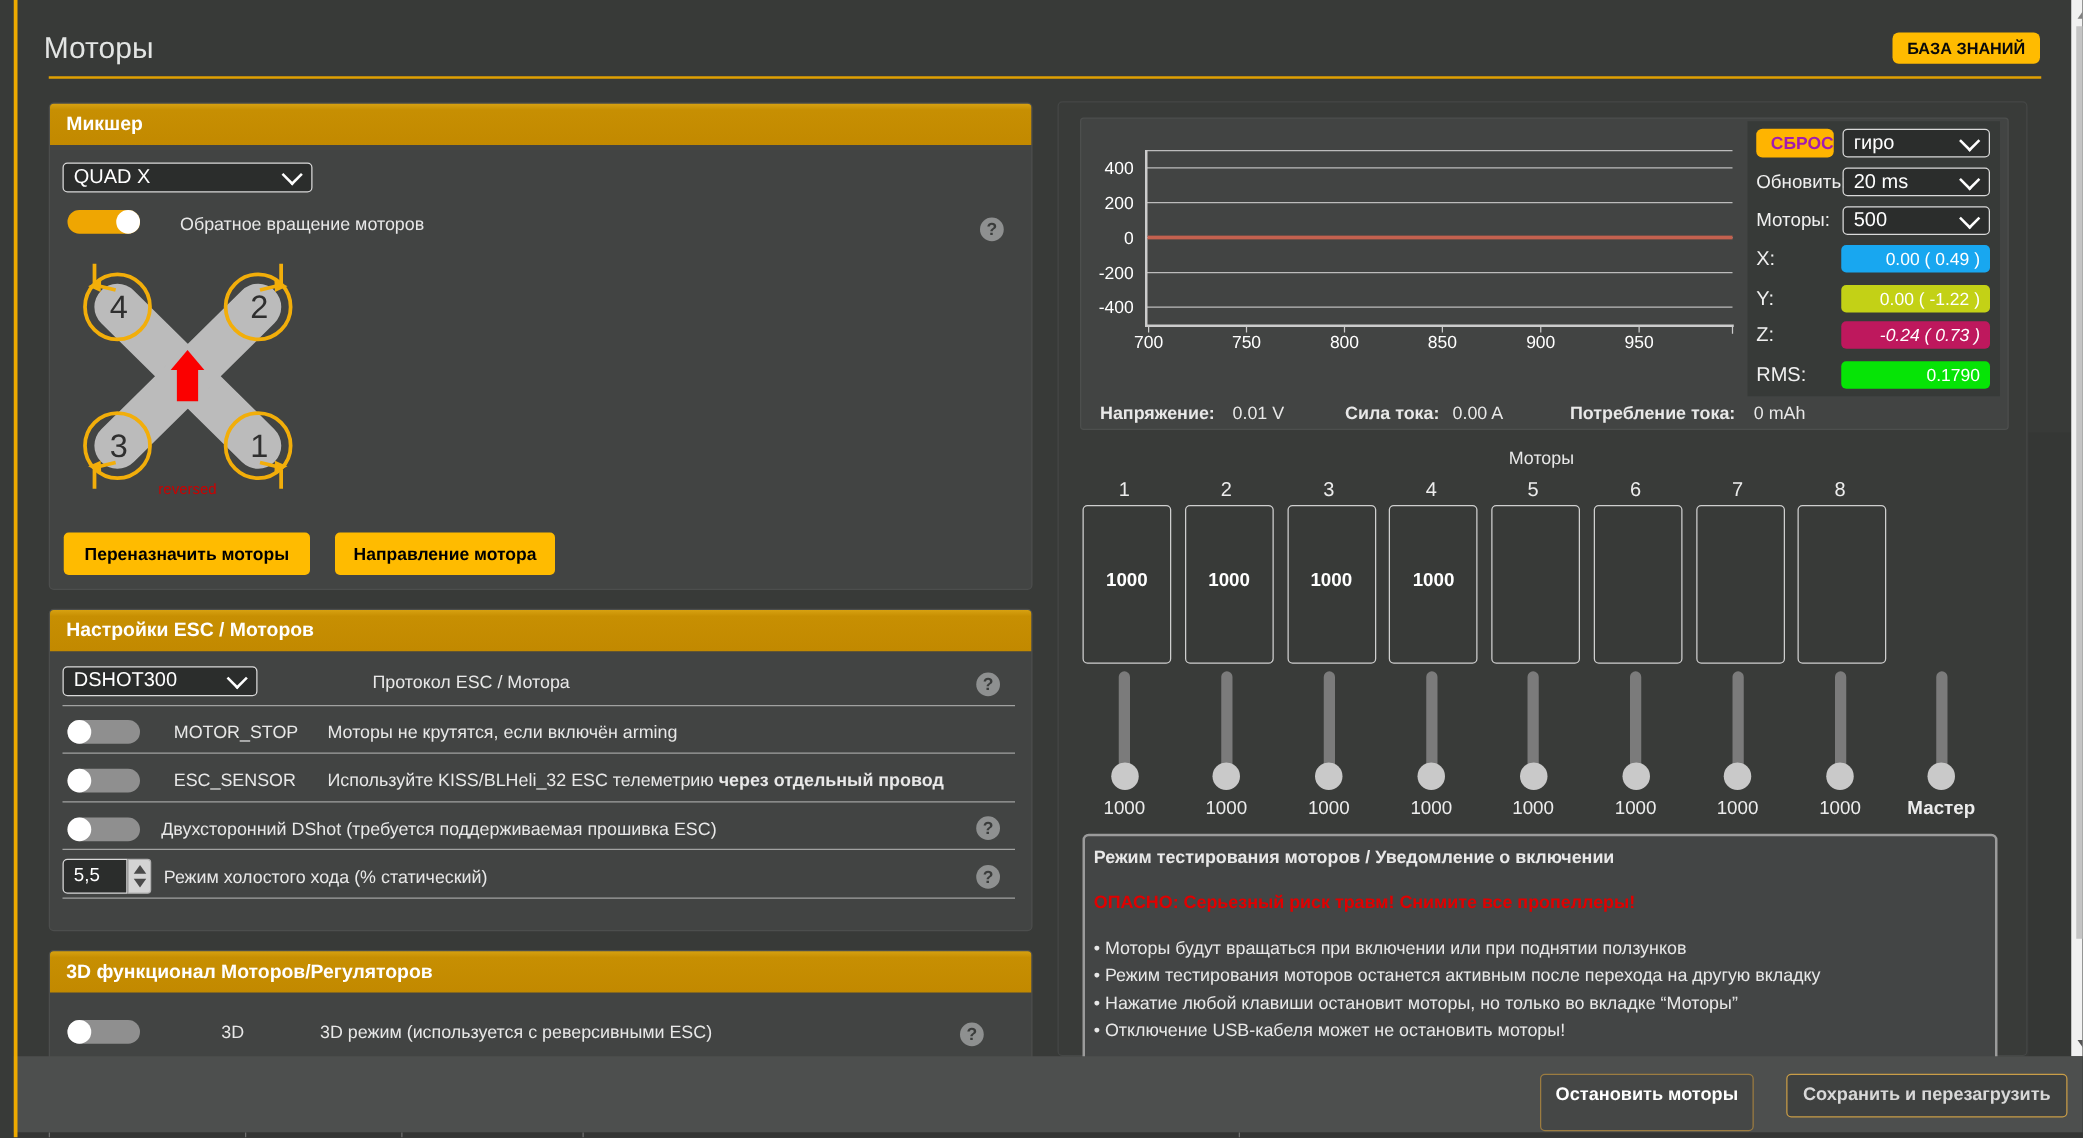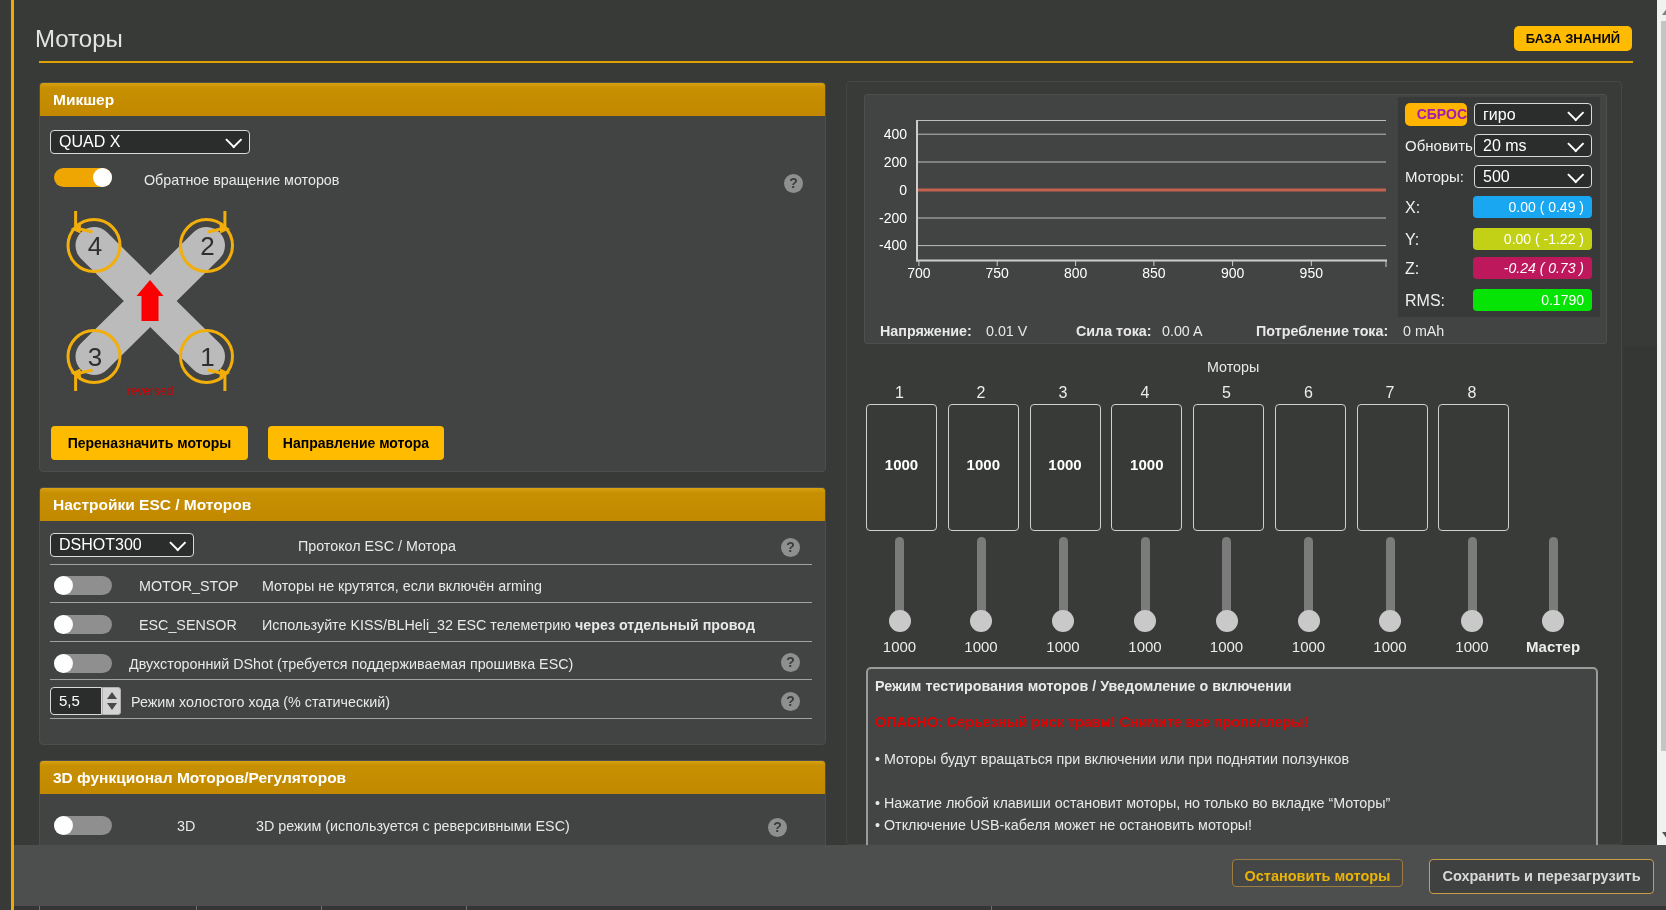--- a/index.html
+++ b/index.html
@@ -87,21 +87,21 @@
   </g>
   <text x="99" y="200" fill="#cc0000" font-size="12px" text-anchor="middle" font-family="Liberation Sans">reversed</text>
 </svg>
 
 <div class="ybtn" style="left:40px;top:426px;width:197px;height:34px;line-height:34px;">Переназначить моторы</div>
 <div class="ybtn" style="left:257px;top:426px;width:176px;height:34px;line-height:34px;">Направление мотора</div>
 
 <div class="box" style="left:28px;top:487px;width:787px;height:258px;">
   <div class="bhead">Настройки ESC / Моторов</div>
 </div>
-<div class="sel" style="left:39px;top:533px;width:144px;height:24px;">
+<div class="sel" style="left:39px;top:533px;width:156px;height:24px;">
       <span>DSHOT300</span>
       <i class="chev"></i>
     </div>
 <div class="txt" style="left:287px;top:538px;">Протокол ESC / Мотора</div>
 <div class="help" style="left:770px;top:538px;">?</div>
 <div class="divider" style="left:39px;top:564px;width:762px;"></div>
 
 <div class="tgl off" style="left:43px;top:576px;">
       <div class="knob"></div>
     </div>
@@ -273,32 +273,33 @@
 <div class="cval" style="left:1180.5px;top:638px;">1000</div>
 <div class="cval" style="left:1262.5px;top:638px;">1000</div>
 <div class="cval" style="left:1344px;top:638px;">1000</div>
 <div class="cval" style="left:1426px;top:638px;">1000</div>
 <div class="cval b" style="left:1507px;top:638px;">Мастер</div>
 
 <div class="abs" style="left:855px;top:667px;width:732px;height:200px;background:#434545;border:2px solid #9b9b9b;border-radius:5px;box-sizing:border-box;"></div>
 <div class="txt b" style="left:864px;top:678px;">Режим тестирования моторов / Уведомление о включении</div>
 <div class="txt" style="left:864px;top:751px;">• Моторы будут вращаться при включении или при поднятии ползунков</div>
 <div class="txt b" style="left:864px;top:713.5px;color:#e00000;">ОПАСНО: Серьезный риск травм! Снимите все пропеллеры!</div>
+<div class="txt" style="left:864px;top:773px;">• Режим тестирования моторов останется активным после перехода на другую вкладку</div>
 <div class="txt" style="left:864px;top:795px;text-align:right;">• Нажатие любой клавиши остановит моторы, но только во вкладке “Моторы”</div>
 <div class="txt" style="left:864px;top:817px;">• Отключение USB-кабеля может не остановить моторы!</div>
 
 <div class="abs" style="left:1612px;top:346px;width:34px;height:499px;background:#353735;"></div>
 
 <div class="abs" style="left:1646px;top:0;width:20px;height:845px;background:#f1f1f1;"></div>
 <div class="abs" style="left:1649.5px;top:21px;width:14px;height:730px;background:#c4c4c4;"></div>
 <div class="abs" style="left:1650.5px;top:8px;width:0;height:0;border-left:5.5px solid transparent;border-right:5.5px solid transparent;border-bottom:7px solid #828282;"></div>
 <div class="abs" style="left:1650.5px;top:832px;width:0;height:0;border-left:5.5px solid transparent;border-right:5.5px solid transparent;border-top:7px solid #555;"></div>
 
 <div class="abs" style="left:0;top:845px;width:1666px;height:61px;background:#4d4f4e;"></div>
-<div class="abs" style="left:1221px;top:859px;width:171px;height:28px;background:#454746;border:1px solid #9c7c40;border-radius:4px;box-sizing:border-box;color:#eab308;font-weight:bold;font-size:14.5px;text-align:center;line-height:33px;">Остановить моторы</div>
+<div class="abs" style="left:1221px;top:859px;width:171px;height:46px;background:#454746;border:1px solid #9c7c40;border-radius:4px;box-sizing:border-box;color:#ffffff;font-weight:bold;font-size:14.5px;text-align:center;line-height:33px;">Остановить моторы</div>
 <div class="abs" style="left:1418px;top:859px;width:225px;height:35px;background:#3f4140;border:1px solid #c99d47;border-radius:4px;box-sizing:border-box;color:#d8d8d8;font-weight:bold;font-size:14.5px;text-align:center;line-height:33px;">Сохранить и перезагрузить</div>
 
 <div class="abs" style="left:0;top:906px;width:1666px;height:4px;background:#343534;"></div>
 <div class="abs" style="left:28px;top:906px;width:1px;height:4px;background:#6f6f6f;"></div>
 <div class="abs" style="left:185px;top:906px;width:1px;height:4px;background:#6f6f6f;"></div>
 <div class="abs" style="left:310px;top:906px;width:1px;height:4px;background:#6f6f6f;"></div>
 <div class="abs" style="left:455px;top:906px;width:1px;height:4px;background:#6f6f6f;"></div>
 <div class="abs" style="left:980px;top:906px;width:1px;height:4px;background:#6f6f6f;"></div>
 
 <div class="abs" style="left:0;top:0;width:3px;height:910px;background:#eeaa00;"></div>

